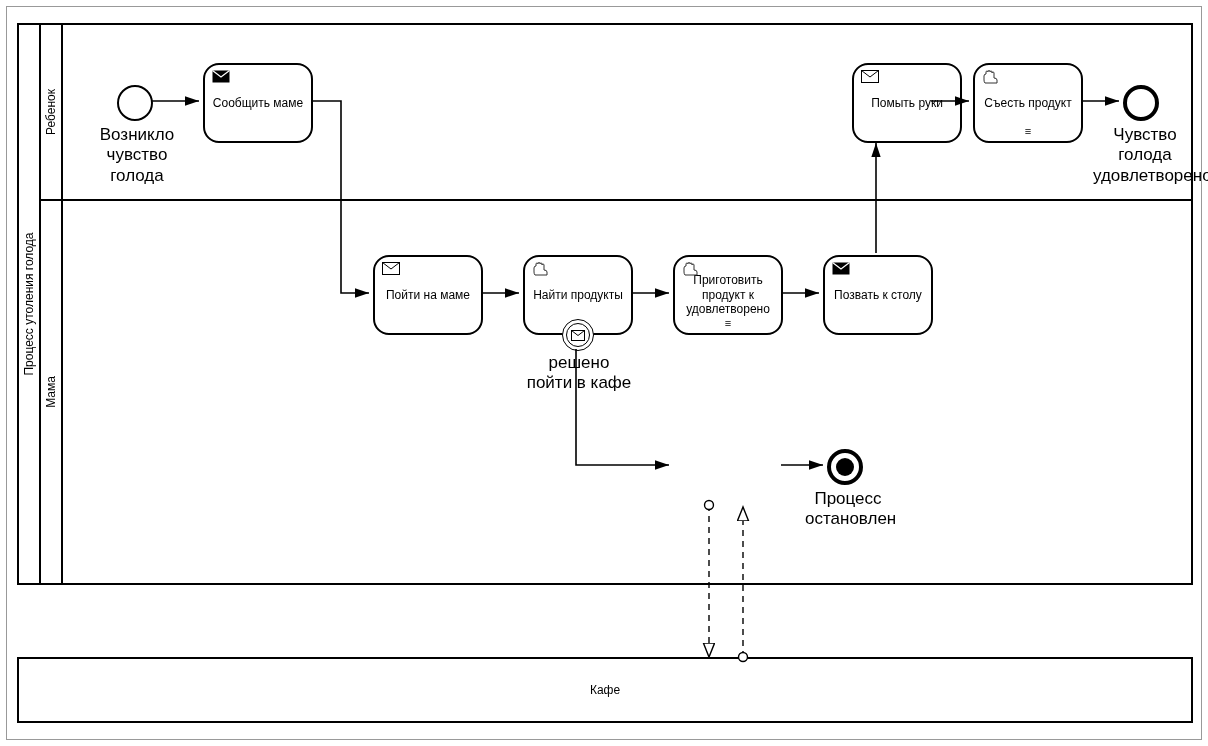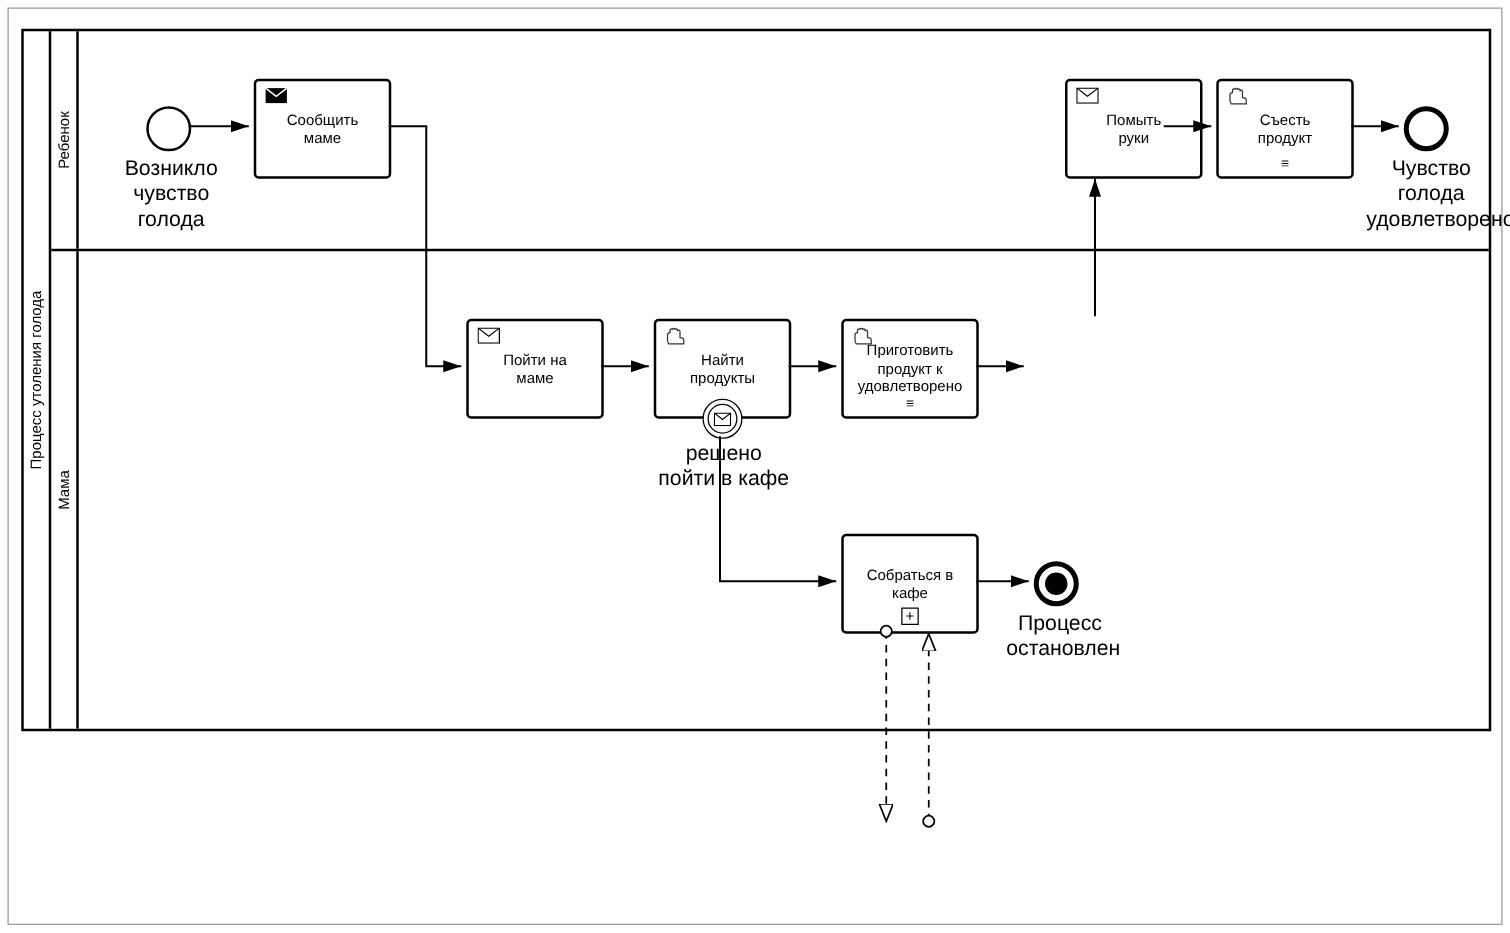--- a/index.html
+++ b/index.html
@@ -48,27 +48,27 @@
     left: 22px;
     right: 0;
     top: 0;
     bottom: 0;
   }
   .task {
     position: absolute;
     width: 110px;
     height: 80px;
     border: 2px solid #000;
-    border-radius: 4px;
+    border-radius: 16px;
     background: #fff;
     display: flex;
     align-items: center;
     justify-content: center;
     text-align: center;
-    padding: 18px;
+    padding: 2px;
     line-height: 1.2;
   }
   .task .marker {
     position: absolute;
     top: 5px;
     left: 7px;
     width: 18px;
     height: 14px;
   }
   .task .bottom-marker {
@@ -235,34 +235,42 @@
         <div class="task" style="left:610px; top:54px;">
           <span class="marker">
             <svg width="18" height="14" viewBox="0 0 18 14">
                 <path d="M2 10 L2 6 Q2 4 4 4 L4 2 Q4 1 5 1 Q6 1 6 2 L6 1.5 Q6 .5 7 .5 Q8 .5 8 1.5 L8 2 Q8 1 9 1 Q10 1 10 2 L10 3 Q10 2 11 2 Q12 2 12 3 L12 8 Q15 8 15 10 L15 13 L3 13 Q2 12 2 10 Z" fill="none" stroke="#333" stroke-width="1"></path>
               </svg>
           </span>
           <span>Приготовить продукт к удовлетворено</span>
           <span class="bottom-marker">≡</span>
         </div>
 
-
-        <div class="task" style="left:610px; top:226px;">
-          <span>Собраться в кафе</span>
-          <span class="plus-marker">+</span>
-        </div>
+        <div class="task" style="left:760px; top:54px;">
+          <span class="marker">
+            <svg width="18" height="13" viewBox="0 0 18 13">
+                <rect x="0.5" y="0.5" width="17" height="12" fill="#000"></rect>
+                <polyline points="0.5,0.5 9,7 17.5,0.5" fill="none" stroke="#fff" stroke-width="1.2"></polyline>
+              </svg>
+          </span>
+          <span>Позвать к столу</span>
+        </div>
+
 
         <div class="event event-end-thick" style="left:764px; top:248px;">
           <div class="event-terminate-inner"></div>
         </div>
         <div class="event-label" style="left:742px; top:288px; width:86px;">Процесс остановлен</div>
       </div>
     </div>
   </div>
 
+  <div class="pool2" style="left:10px; top:650px; width:1176px; height:66px; display:flex; align-items:center; justify-content:center;">
+    <span>Кафе</span>
+  </div>
 
   <svg class="flows">
     <defs>
       <marker id="arrow" markerWidth="10" markerHeight="10" refX="9" refY="3" orient="auto">
         <path d="M0,0 L9,3 L0,6 Z" fill="#000"></path>
       </marker>
       <marker id="arrow-open" markerWidth="12" markerHeight="12" refX="10" refY="4" orient="auto">
         <path d="M0,0 L10,4 L0,8 Z" fill="#fff" stroke="#000" stroke-width="1"></path>
       </marker>
       <marker id="circ" markerWidth="8" markerHeight="8" refX="4" refY="4">

